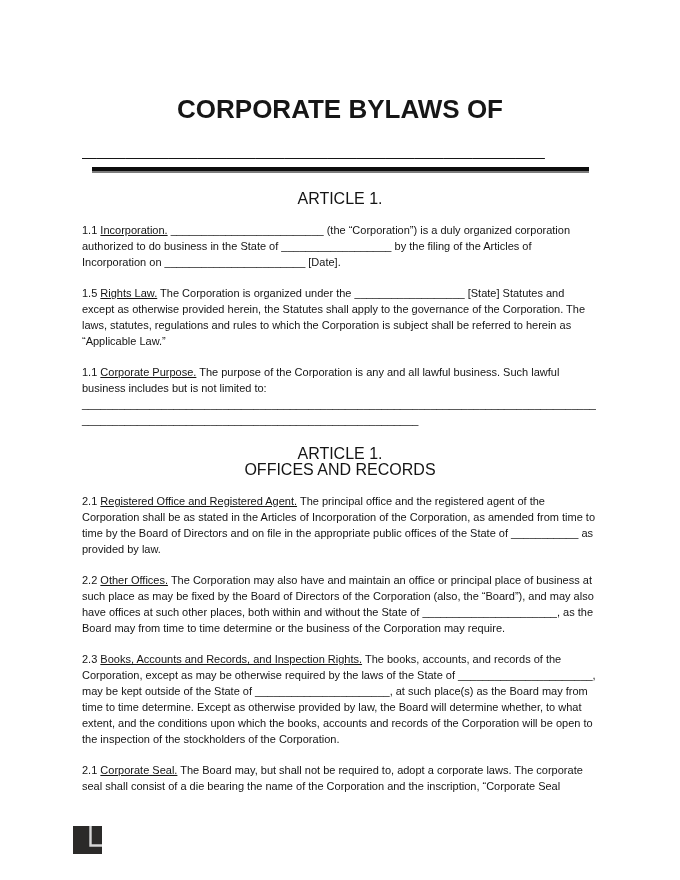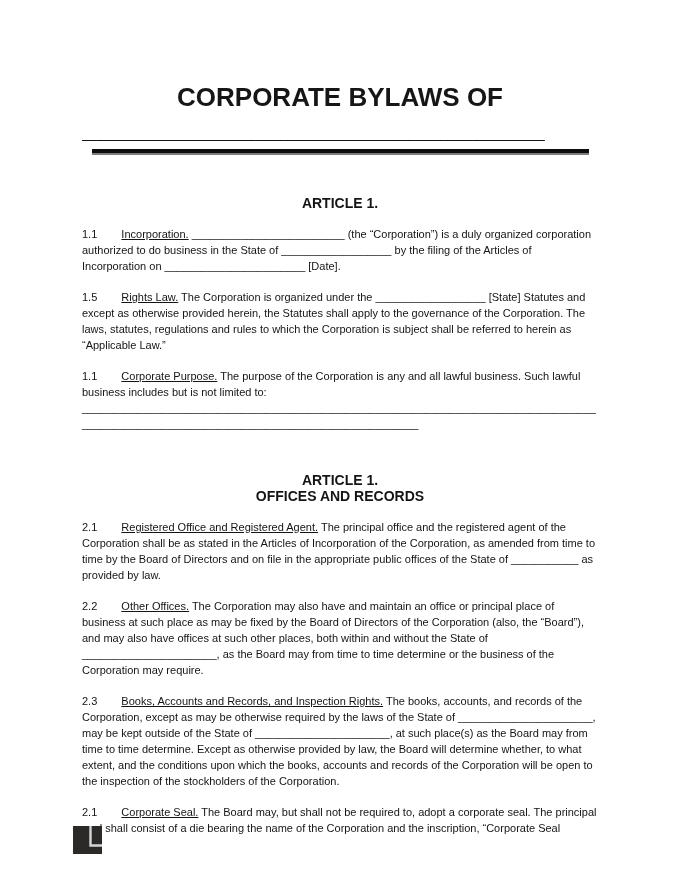--- a/index.html
+++ b/index.html
@@ -17,56 +17,56 @@
     overflow: hidden;
   }
   .page {
     padding: 84px 82px 0 82px;
   }
   .doc-title {
     font-size: 26px;
     line-height: 1;
     font-weight: bold;
     text-align: center;
-    margin: 0;
+    margin: 12px;
     color: #161616;
   }
   .title-blank {
     font-size: 26px;
     line-height: 1;
     font-weight: bold;
     text-align: left;
     margin-top: 6px;
     white-space: nowrap;
     overflow: hidden;
     color: #161616;
   }
   .title-rule {
     width: 497px;
     margin: 7px auto 0 auto;
     height: 1px;
     border-top: 4px solid #0d0d0d;
     border-bottom: 2px solid #7d7d7d;
   }
   .article-head {
-    margin-top: 40px;
+    margin-top: 18px;
     text-align: center;
-    font-weight: bold;
-    font-size: 14px;
+    font-weight: normal;
+    font-size: 16px;
     line-height: 16px;
     color: #141414;
   }
   p.clause {
     margin: 15px 0 0 0;
     font-size: 11px;
     line-height: 16px;
     overflow-wrap: break-word;
     color: #141414;
   }
-  .u { text-decoration: underline; margin-left: 21px; }
+  .u { text-decoration: underline; }
   .logo {
     position: absolute;
     left: 73px;
     top: 826px;
     width: 29px;
     height: 28px;
   }
   .logo svg { display: block; }
 </style>
 </head>
@@ -92,21 +92,21 @@
     <div>ARTICLE 1.</div>
     <div>OFFICES AND RECORDS</div>
   </div>
 
   <p class="clause"><span>2.1</span> <span class="u">Registered Office and Registered Agent.</span> <span>The principal office and the registered agent of the Corporation shall be as stated in the Articles of Incorporation of the Corporation, as amended from time to time by the Board of Directors and on file in the appropriate public offices of the State of ___________ as provided by law.</span></p>
 
   <p class="clause"><span>2.2</span> <span class="u">Other Offices.</span> <span>The Corporation may also have and maintain an office or principal place of business at such place as may be fixed by the Board of Directors of the Corporation (also, the “Board”), and may also have offices at such other places, both within and without the State of ______________________, as the Board may from time to time determine or the business of the Corporation may require.</span></p>
 
   <p class="clause"><span>2.3</span> <span class="u">Books, Accounts and Records, and Inspection Rights.</span> <span>The books, accounts, and records of the Corporation, except as may be otherwise required by the laws of the State of ______________________, may be kept outside of the State of ______________________, at such place(s) as the Board may from time to time determine. Except as otherwise provided by law, the Board will determine whether, to what extent, and the conditions upon which the books, accounts and records of the Corporation will be open to the inspection of the stockholders of the Corporation.</span></p>
 
-  <p class="clause"><span>2.1</span> <span class="u">Corporate Seal.</span> <span>The Board may, but shall not be required to, adopt a corporate seal. The principal seal shall consist of a die bearing the name of the Corporation and the inscription, “Corporate Seal</span></p>
+  <p class="clause"><span>2.1</span> <span class="u">Corporate Seal.</span> <span>The Board may, but shall not be required to, adopt a corporate laws. The corporate seal shall consist of a die bearing the name of the Corporation and the inscription, “Corporate Seal</span></p>
 
 </div>
 
 <div class="logo">
   <svg width="29" height="28" viewBox="0 0 29 28" xmlns="http://www.w3.org/2000/svg">
     <rect x="0" y="0" width="29" height="28" fill="#2b2a29"></rect>
     <path d="M17.5,0 L17.5,19.5 L29,19.5" stroke="#d6d6d6" stroke-width="2.4" fill="none"></path>
   </svg>
 </div>
 

